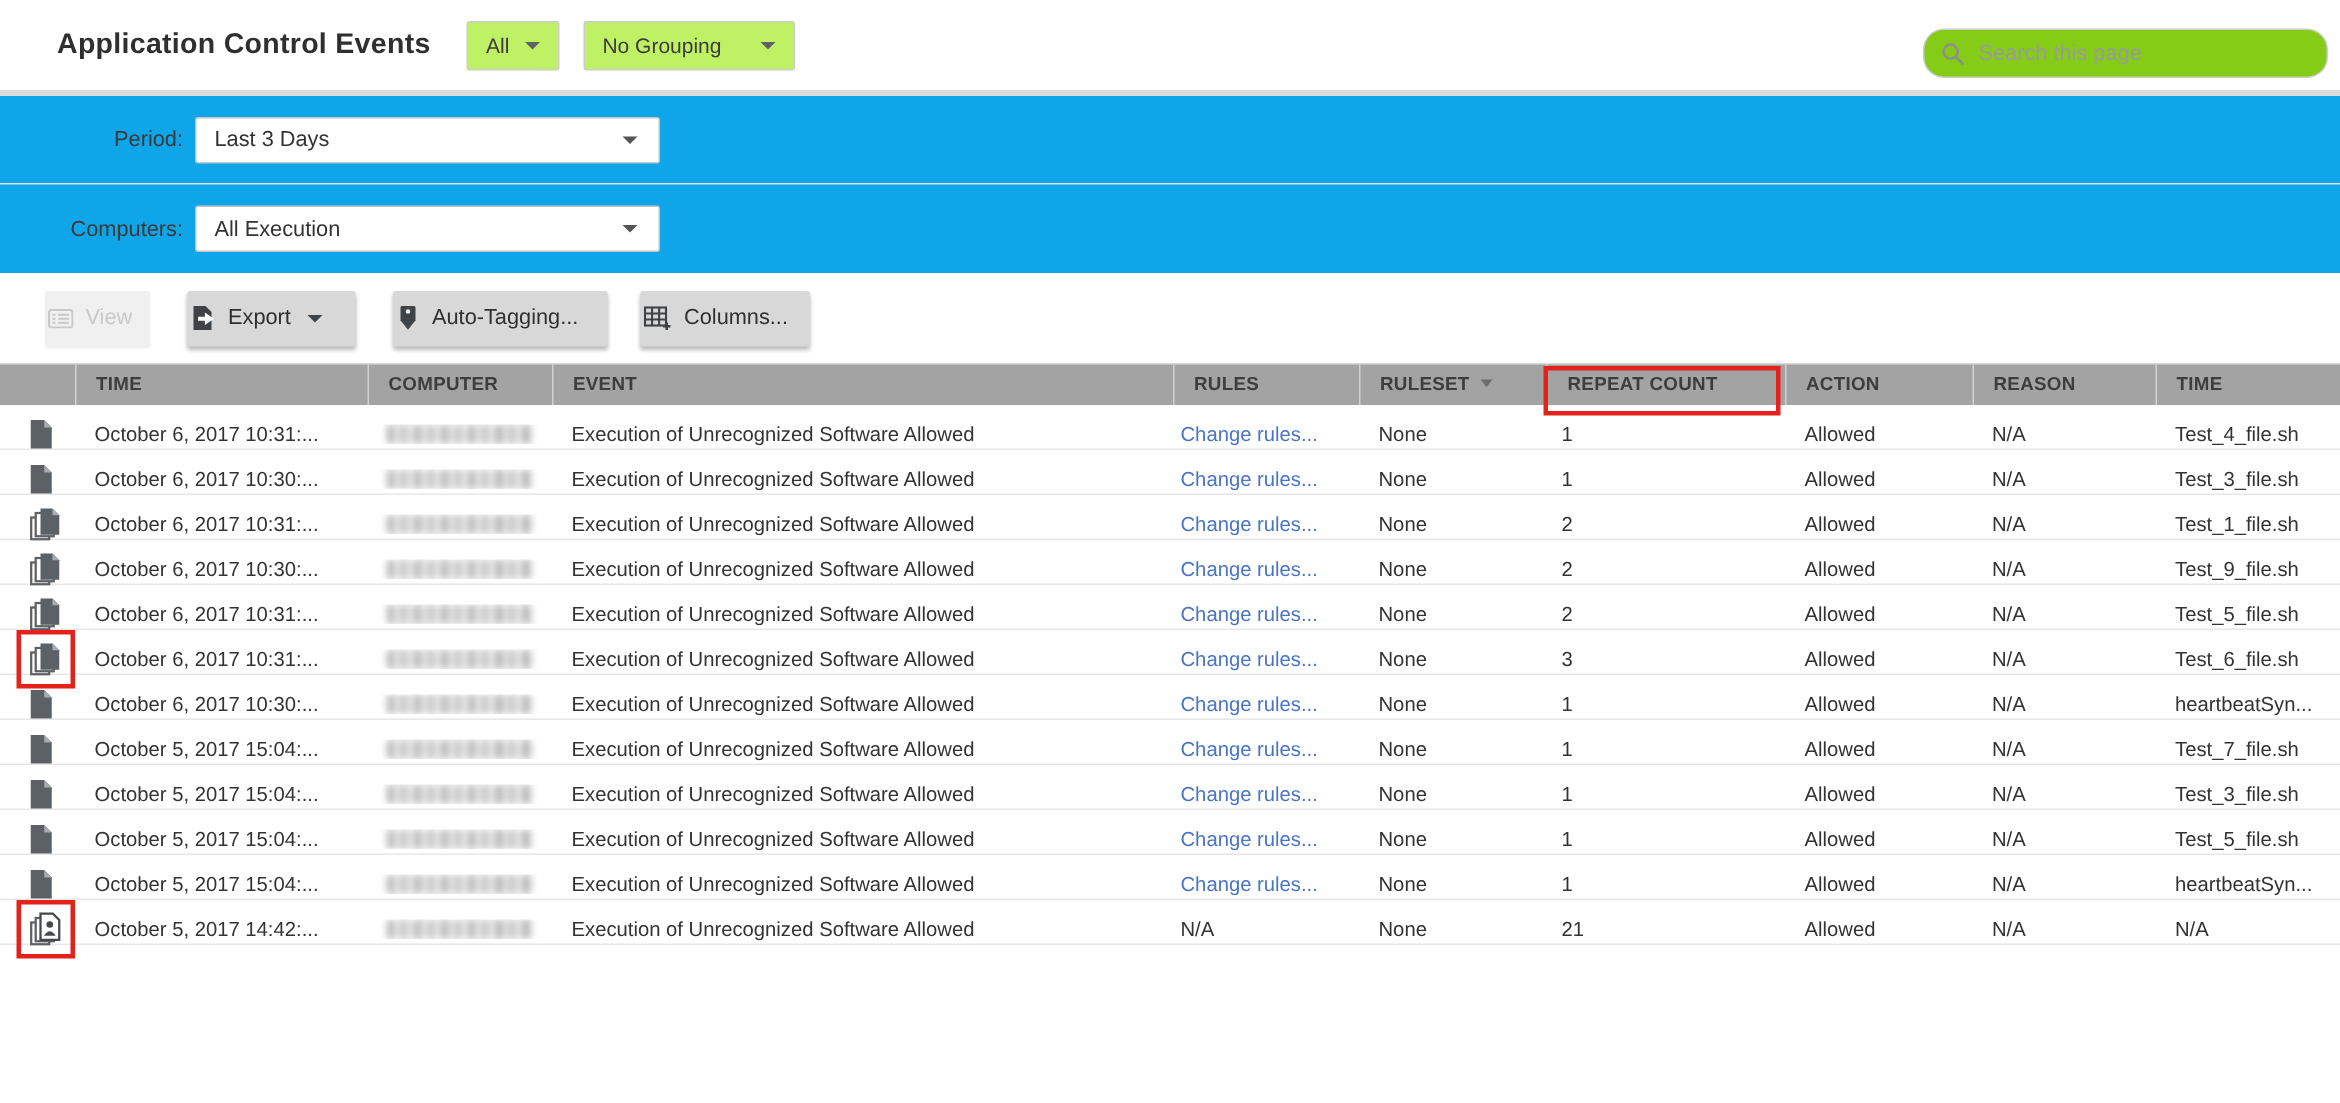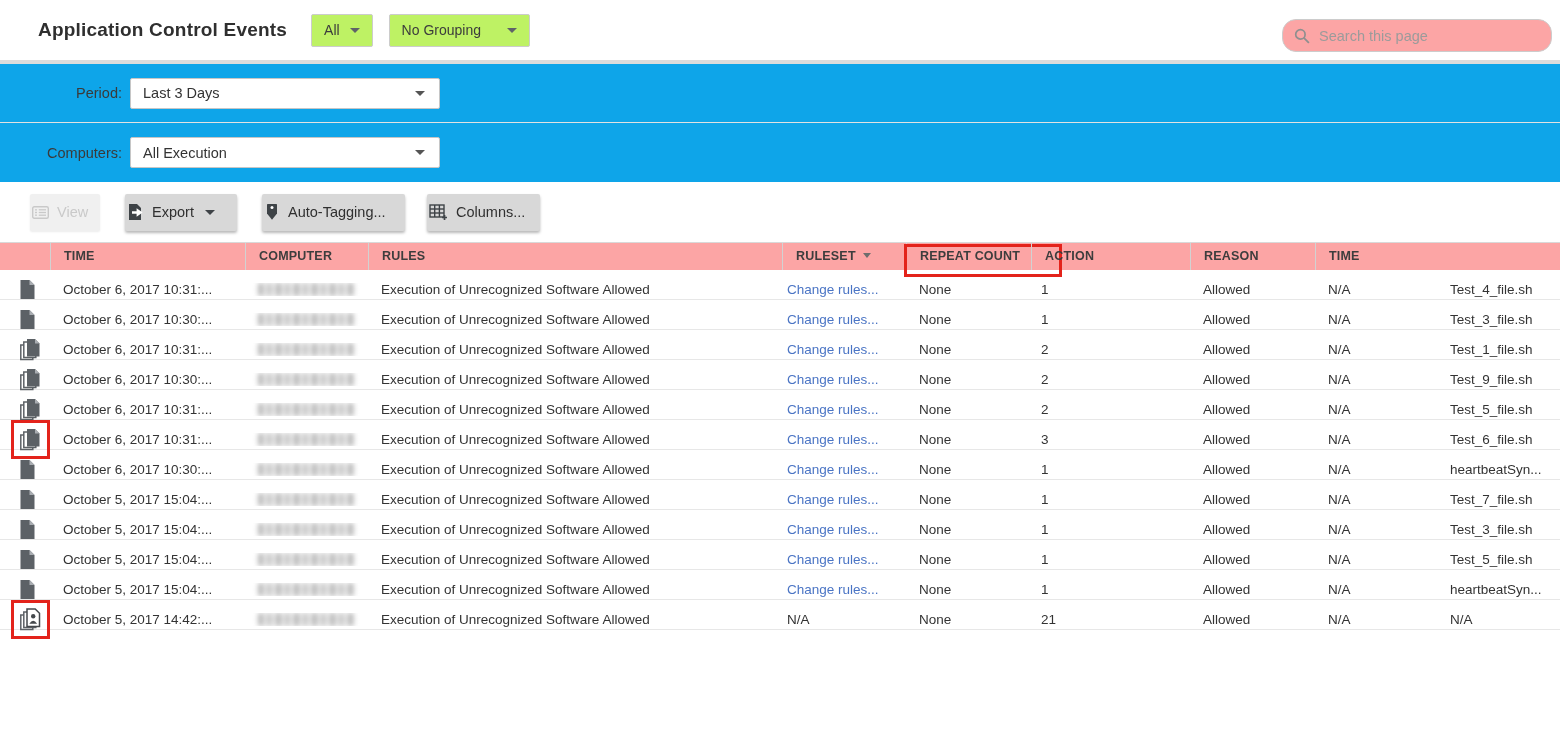--- a/index.html
+++ b/index.html
@@ -10,21 +10,21 @@
   
   .topbar { position:relative; height:60px; background:#fff; display:flex; align-items:center; padding-left:38px; }
   .page-title { font-size:19px; font-weight:bold; color:#2f2f2f; letter-spacing:.2px; }
   .dd-btn { display:flex; align-items:center; justify-content:space-between; gap:10px;
     height:33px; background:#bef264; border:1px solid #ccc; border-radius:2px;
     font-size:14px; color:#3c3c3c; padding:0 12px; cursor:pointer; }
   .dd-btn.all { margin-left:24px; min-width:61px; }
   .dd-btn.grouping { margin-left:16px; min-width:141px; }
   .caret { width:0; height:0; border-left:5px solid transparent; border-right:5px solid transparent; border-top:5.5px solid #5f6368; }
   .searchbox { position:absolute; right:8px; top:19px; width:270px; height:33px; border:1px solid #ccc;
-    border-radius:14px; background:#fca5a5; display:flex; align-items:center; padding-left:11px; gap:9px; }
+    border-radius:14px; background:#84cc16; display:flex; align-items:center; padding-left:11px; gap:9px; }
   .searchbox input { border:none; outline:none; flex:1; font-size:14.5px; color:#444; background:transparent;
     font-family:"Liberation Sans","DejaVu Sans",sans-serif; }
   .searchbox input::placeholder { color:#9b9b9b; }
 
   .divider { height:4px; background:#dcdcdc; }
 
   
   .filters { background:#0ea5e9; }
   .filter-row { height:59px; display:flex; align-items:center; }
   .filter-row:first-child { border-bottom:1px solid #e2e2e2; }
@@ -40,21 +40,21 @@
     font-family:"Liberation Sans","DejaVu Sans",sans-serif; }
   .tbtn.disabled { background:#f0f0f0; color:#c9c9c9; box-shadow:0 1px 2px rgba(0,0,0,.08); cursor:default; }
   .tbtn.view { width:70px; }
   .tbtn.export { margin-left:25px; width:112px; }
   .tbtn.export .caret { border-top-color:#3e4347; margin-left:3px; }
   .tbtn.autotag { margin-left:25px; width:143px; }
   .tbtn.columns { margin-left:22px; width:113px; }
 
   
   .grid-cols { display:grid; grid-template-columns:50px 195px 123px 414px 124px 125px 159px 125px 122px 123px; }
-  .thead { position:relative; z-index:10; height:28px; background:#fca5a5; border-top:1px solid #d9d9d9; }
+  .thead { position:relative; z-index:10; height:28px; background:#a3a3a3; border-top:1px solid #d9d9d9; }
   .th { position:relative; font-size:12.5px; font-weight:bold; color:#3d3d3d; line-height:27px; padding-left:13px;
     white-space:nowrap; letter-spacing:.2px; }
   .th + .th { border-left:1px solid #d2d2d2; }
   .sort-caret { display:inline-block; margin-left:7px; width:0; height:0; vertical-align:2px;
     border-left:4.5px solid transparent; border-right:4.5px solid transparent; border-top:5px solid #6d6d6d; }
   .hl-box { position:absolute; left:-3px; top:1px; width:158px; height:33px; border:3px solid #e3231b; }
 
   .row { height:30px; border-bottom:1px solid #e7e7e7; background:#fff; align-items:center; }
   .cell { font-size:13.5px; color:#333; padding-left:13px; white-space:nowrap; overflow:hidden; }
   .cell-rules { color:#4a74c4; padding-left:5px; cursor:pointer; }
@@ -155,20 +155,21 @@
       </svg>
       <span>Columns...</span>
     </button>
   </div>
 
   <div class="table">
     <div class="thead grid-cols">
       <div class="th"></div>
       <div class="th">TIME</div>
       <div class="th">COMPUTER</div>
+      <div class="th">EVENT</div>
       <div class="th">RULES</div>
       <div class="th">
         <span>RULESET</span><span class="sort-caret"></span>
       </div>
       <div class="th">
         <span>REPEAT COUNT</span>
         <div class="hl-box"></div>
       </div>
       <div class="th">ACTION</div>
       <div class="th">REASON</div>

